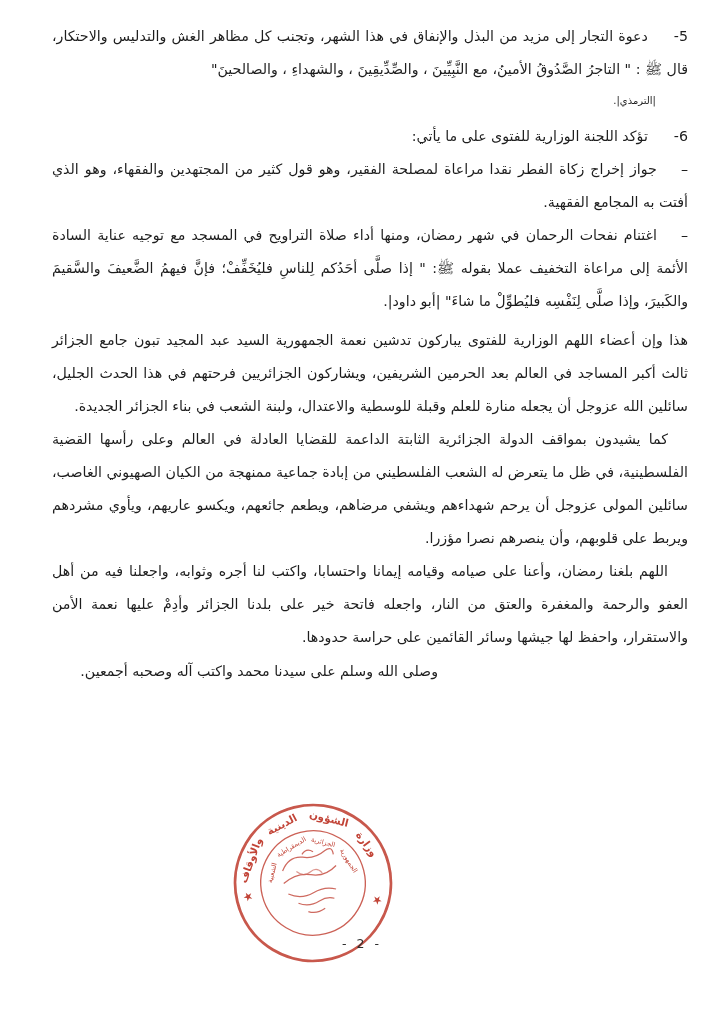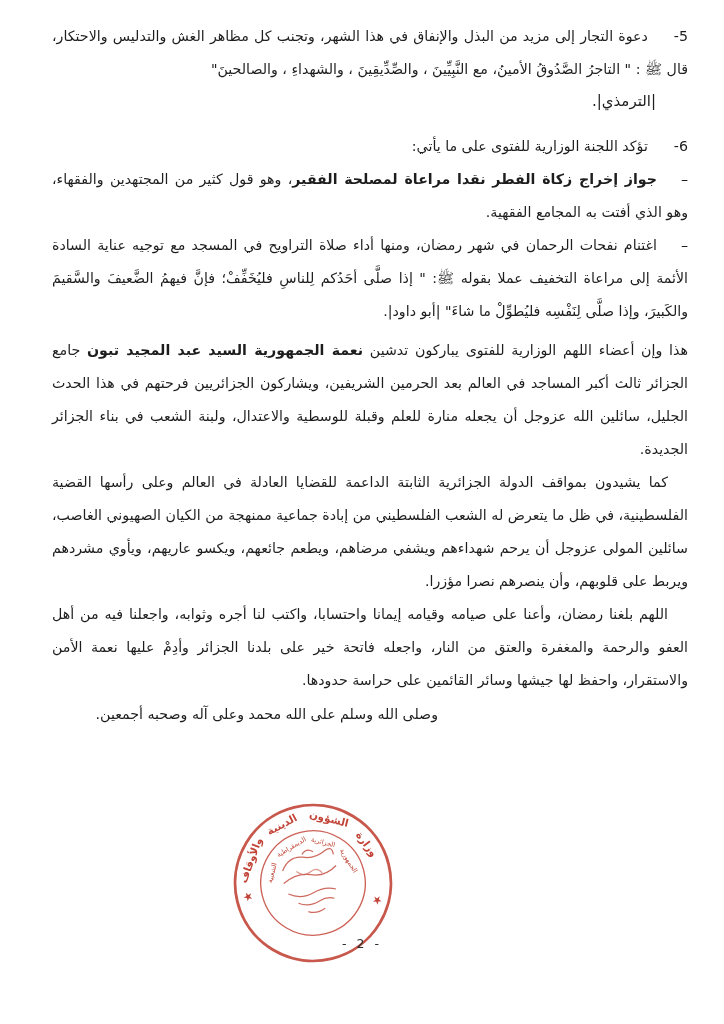--- a/index.html
+++ b/index.html
@@ -15,28 +15,28 @@
     position:absolute;
     top:20px;right:36px;left:52px;
     direction:rtl;
     text-align:justify;
     font-size:14.2px;
     line-height:33px;
   }
   p{margin:0;padding:0;}
   .num{margin-left:26px;white-space:nowrap;}
   .dash{margin-left:24px;}
-  .bold{font-weight:bold;margin-top:24px;}
+  .bold{font-weight:normal;margin-top:24px;}
   .source{
-    font-size:15px;
+    font-size:10px;
     line-height:30px;
     padding-right:32px;
     text-align:right;
   }
-  .item6{margin-top:14px;}
+  .item6{margin-top:4px;}
   .body-par{margin-top:0;}
   .first-par{margin-top:6px;}
   .indent{text-indent:20px;}
   .closing{
     margin-top:0;
     line-height:34px;
     text-align:right;
     padding-right:250px;
     white-space:nowrap;
   }
@@ -73,21 +73,21 @@
   <p class="para"><span class="dash">–</span><span><span class="bold">جواز إخراج زكاة الفطر نقدا مراعاة لمصلحة الفقير</span><span>، وهو قول كثير من المجتهدين والفقهاء، وهو الذي أفتت به المجامع الفقهية.</span></span></p>
 
   <p class="para"><span class="dash">–</span><span><span>اغتنام نفحات الرحمان في شهر رمضان، ومنها أداء صلاة التراويح في المسجد مع توجيه عناية السادة الأئمة إلى مراعاة التخفيف عملا بقوله ﷺ: " إذا صلَّى أحَدُكم لِلناسِ فليُخَفِّفْ؛ فإنَّ فيهمُ الضَّعيفَ والسَّقيمَ والكَبيرَ، وإذا صلَّى لِنَفْسِه فليُطوِّلْ ما شاءَ" |أبو داود|.</span></span></p>
 
   <p class="para body-par first-par"><span>هذا وإن أعضاء اللهم الوزارية للفتوى يباركون تدشين </span><span class="bold">نعمة الجمهورية السيد عبد المجيد تبون</span><span> جامع الجزائر ثالث أكبر المساجد في العالم بعد الحرمين الشريفين، ويشاركون الجزائريين فرحتهم في هذا الحدث الجليل، سائلين الله عزوجل أن يجعله منارة للعلم وقبلة للوسطية والاعتدال، ولبنة الشعب في بناء الجزائر الجديدة.</span></p>
 
   <p class="para body-par indent"><span>كما يشيدون بمواقف الدولة الجزائرية الثابتة الداعمة للقضايا العادلة في العالم وعلى رأسها القضية الفلسطينية، في ظل ما يتعرض له الشعب الفلسطيني من إبادة جماعية ممنهجة من الكيان الصهيوني الغاصب، سائلين المولى عزوجل أن يرحم شهداءهم ويشفي مرضاهم، ويطعم جائعهم، ويكسو عاريهم، ويأوي مشردهم ويربط على قلوبهم، وأن ينصرهم نصرا مؤزرا.</span></p>
 
   <p class="para body-par indent"><span>اللهم بلغنا رمضان، وأعنا على صيامه وقيامه إيمانا واحتسابا، واكتب لنا أجره وثوابه، واجعلنا فيه من أهل العفو والرحمة والمغفرة والعتق من النار، واجعله فاتحة خير على بلدنا الجزائر وأدِمْ عليها نعمة الأمن والاستقرار، واحفظ لها جيشها وسائر القائمين على حراسة حدودها.</span></p>
 
-  <p class="closing">وصلى الله وسلم على الله محمد وعلى آله وصحبه أجمعين.</p>
+  <p class="closing">وصلى الله وسلم على سيدنا محمد واكتب آله وصحبه أجمعين.</p>
 
 </div>
 
 <div class="stamp">
   <svg id="stamp-svg" width="190" height="190" viewBox="0 0 200 200" style="color: rgb(189, 53, 39);">
     <circle class="ink" cx="100" cy="100" r="82" fill="none" stroke="currentColor" stroke-width="3" opacity="0.9"></circle>
     <circle class="ink" cx="100" cy="100" r="55" fill="none" stroke="currentColor" stroke-width="1.4" opacity="0.85"></circle>
     <g class="ink" fill="none" stroke="currentColor" stroke-width="1.3" opacity="0.8">
       <path d="M72,80 q10,-14 24,-9 q12,5 24,-1 q9,-4 8,6"></path>
       <path d="M96,68 q6,-6 12,0"></path>

